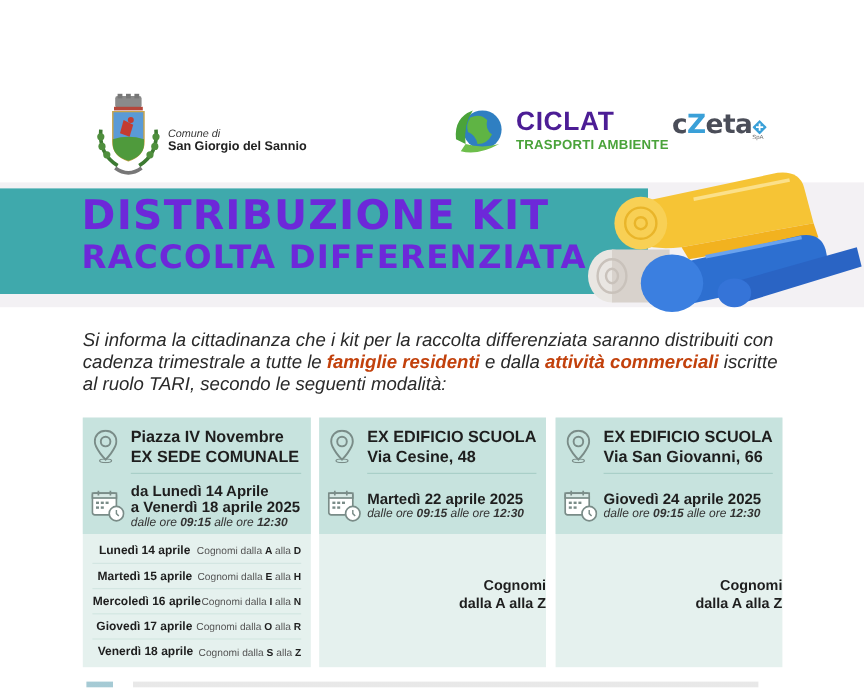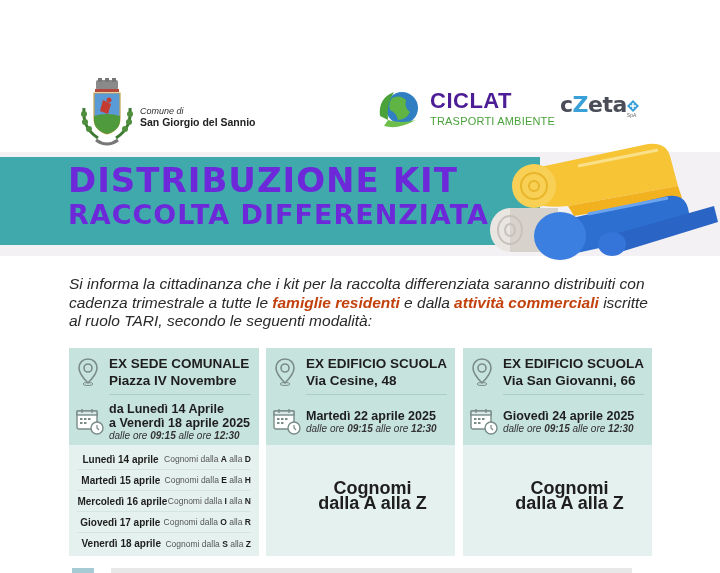--- a/index.html
+++ b/index.html
@@ -9,21 +9,21 @@
     
     .logo-comune { position: absolute; left: 76px; top: 78px; display: flex; align-items: center; }
     .crest { width: 62px; height: 72px; position: relative; }
     .comune-text { margin-left: 2px; margin-top: 6px; }
     .comune-small { font-family: "Liberation Sans", sans-serif; font-style: italic; font-size: 9px; color: #333; }
     .comune-name { font-family: "Liberation Sans", sans-serif; font-weight: bold; font-size: 10.5px; color: #222; }
 
     .logo-ciclat { position: absolute; left: 376px; top: 86px; display: flex; align-items: center; }
     .ciclat-text { margin-left: 4px; line-height: 1; }
     .ciclat-title { font-family: "Liberation Sans", sans-serif; font-weight: bold; font-size: 22px; color: #4c1d95; letter-spacing: 0.5px; }
-    .ciclat-sub { font-family: "Liberation Sans", sans-serif; font-weight: normal; font-size: 11px; color: #4aa33a; margin-top: 4px; letter-spacing: 0.2px; }
+    .ciclat-sub { font-family: "Liberation Sans", sans-serif; font-weight: bold; font-size: 11px; color: #4aa33a; margin-top: 4px; letter-spacing: 0.2px; }
 
     .logo-czeta { position: absolute; left: 560px; top: 92px; display: flex; align-items: center; }
     .czeta-word { font-family: "DejaVu Sans", sans-serif; font-weight: bold; font-size: 22px; color: #4a4d58; letter-spacing: -0.5px; line-height: 1; }
     .czeta-word .z { color: #3aa0d8; }
     .czeta-spa { font-family: "Liberation Sans", sans-serif; font-size: 5px; color: #666; margin-top: 20px; margin-left: -12px; }
 
     
     .banner-bg { position: absolute; left: 0; top: 152px; width: 720px; height: 104px; background: #f3f1f4; }
     .banner { position: absolute; left: 0; top: 157px; width: 540px; height: 88px; background: #3fa9ac; }
     .banner-title { position: absolute; left: 68px; top: 163px; color: #6d28d9; font-family: "DejaVu Sans", sans-serif; font-weight: bold; line-height: 1; }
@@ -51,21 +51,21 @@
     .hours { font-family: "Liberation Sans", sans-serif; font-style: italic; font-weight: normal; font-size: 10px; color: #333; white-space: nowrap; line-height: 12px; }
     .hours b { font-weight: bold; }
 
     .schedule { padding: 4px 8px 0 8px; text-align: center; }
     .sched-row { display: flex; align-items: center; height: 21px; border-bottom: 1px solid #d3e6e2; }
     .sched-row:last-child { border-bottom: none; }
     .sched-day { font-family: "Liberation Sans", sans-serif; font-weight: bold; font-size: 10px; color: #1e1e1e; width: 92px; white-space: nowrap; }
     .sched-range { font-family: "Liberation Sans", sans-serif; font-size: 8.5px; color: #555; white-space: nowrap; }
     .sched-range b { color: #1e1e1e; }
 
-    .all-names { position: absolute; left: 0; right: 0; top: 133px; text-align: center; font-family: "Liberation Sans", sans-serif; font-weight: bold; font-size: 18px; line-height: 15px; color: #1e1e1e; padding-left: 24px; }
+    .all-names { position: absolute; left: 0; right: 0; top: 133px; text-align: right; font-family: "Liberation Sans", sans-serif; font-weight: bold; font-size: 12px; line-height: 15px; color: #1e1e1e; padding-left: 24px; }
 
     .footer-hint { position: absolute; left: 72px; top: 568px; width: 560px; height: 5px; background: linear-gradient(90deg, #6aa7b8 0 4%, transparent 4% 7%, #d9d9d9 7% 100%); opacity: 0.6; }
   </style>
 </head>
 <body>
 
 <div class="logo-comune">
   <svg class="crest" viewBox="0 0 62 72">
 
     <rect x="20" y="2" width="22" height="10" rx="2" fill="#8a8a8a"></rect>
@@ -152,22 +152,22 @@
 </p>
 
 <div class="card card-1">
   <div class="card-head">
     <svg class="pin" viewBox="0 0 20 28">
       <path d="M10 1 C4.5 1 1 5 1 10 C1 16 10 25 10 25 C10 25 19 16 19 10 C19 5 15.5 1 10 1 Z" fill="none" stroke="#7a8c88" stroke-width="1.6"></path>
       <circle cx="10" cy="10" r="4" fill="none" stroke="#7a8c88" stroke-width="1.6"></circle>
       <ellipse cx="10" cy="26" rx="5" ry="1.5" fill="none" stroke="#7a8c88" stroke-width="1"></ellipse>
     </svg>
     <div class="place">
+      <div>Piazza IV Novembre</div>
       <div>EX SEDE COMUNALE</div>
-      <div>Piazza IV Novembre</div>
     </div>
     <div class="divider"></div>
     <svg class="cal" viewBox="0 0 28 28">
       <rect x="1" y="4" width="20" height="18" rx="2" fill="#fff" stroke="#7a8c88" stroke-width="1.4"></rect>
       <rect x="1" y="4" width="20" height="4" fill="#d8e9e5" stroke="#7a8c88" stroke-width="1.4"></rect>
       <line x1="6" y1="2" x2="6" y2="6" stroke="#7a8c88" stroke-width="1.4"></line>
       <line x1="16" y1="2" x2="16" y2="6" stroke="#7a8c88" stroke-width="1.4"></line>
       <g fill="#7a8c88">
           <rect x="4" y="11" width="2.5" height="2"></rect>
           <rect x="8" y="11" width="2.5" height="2"></rect>

